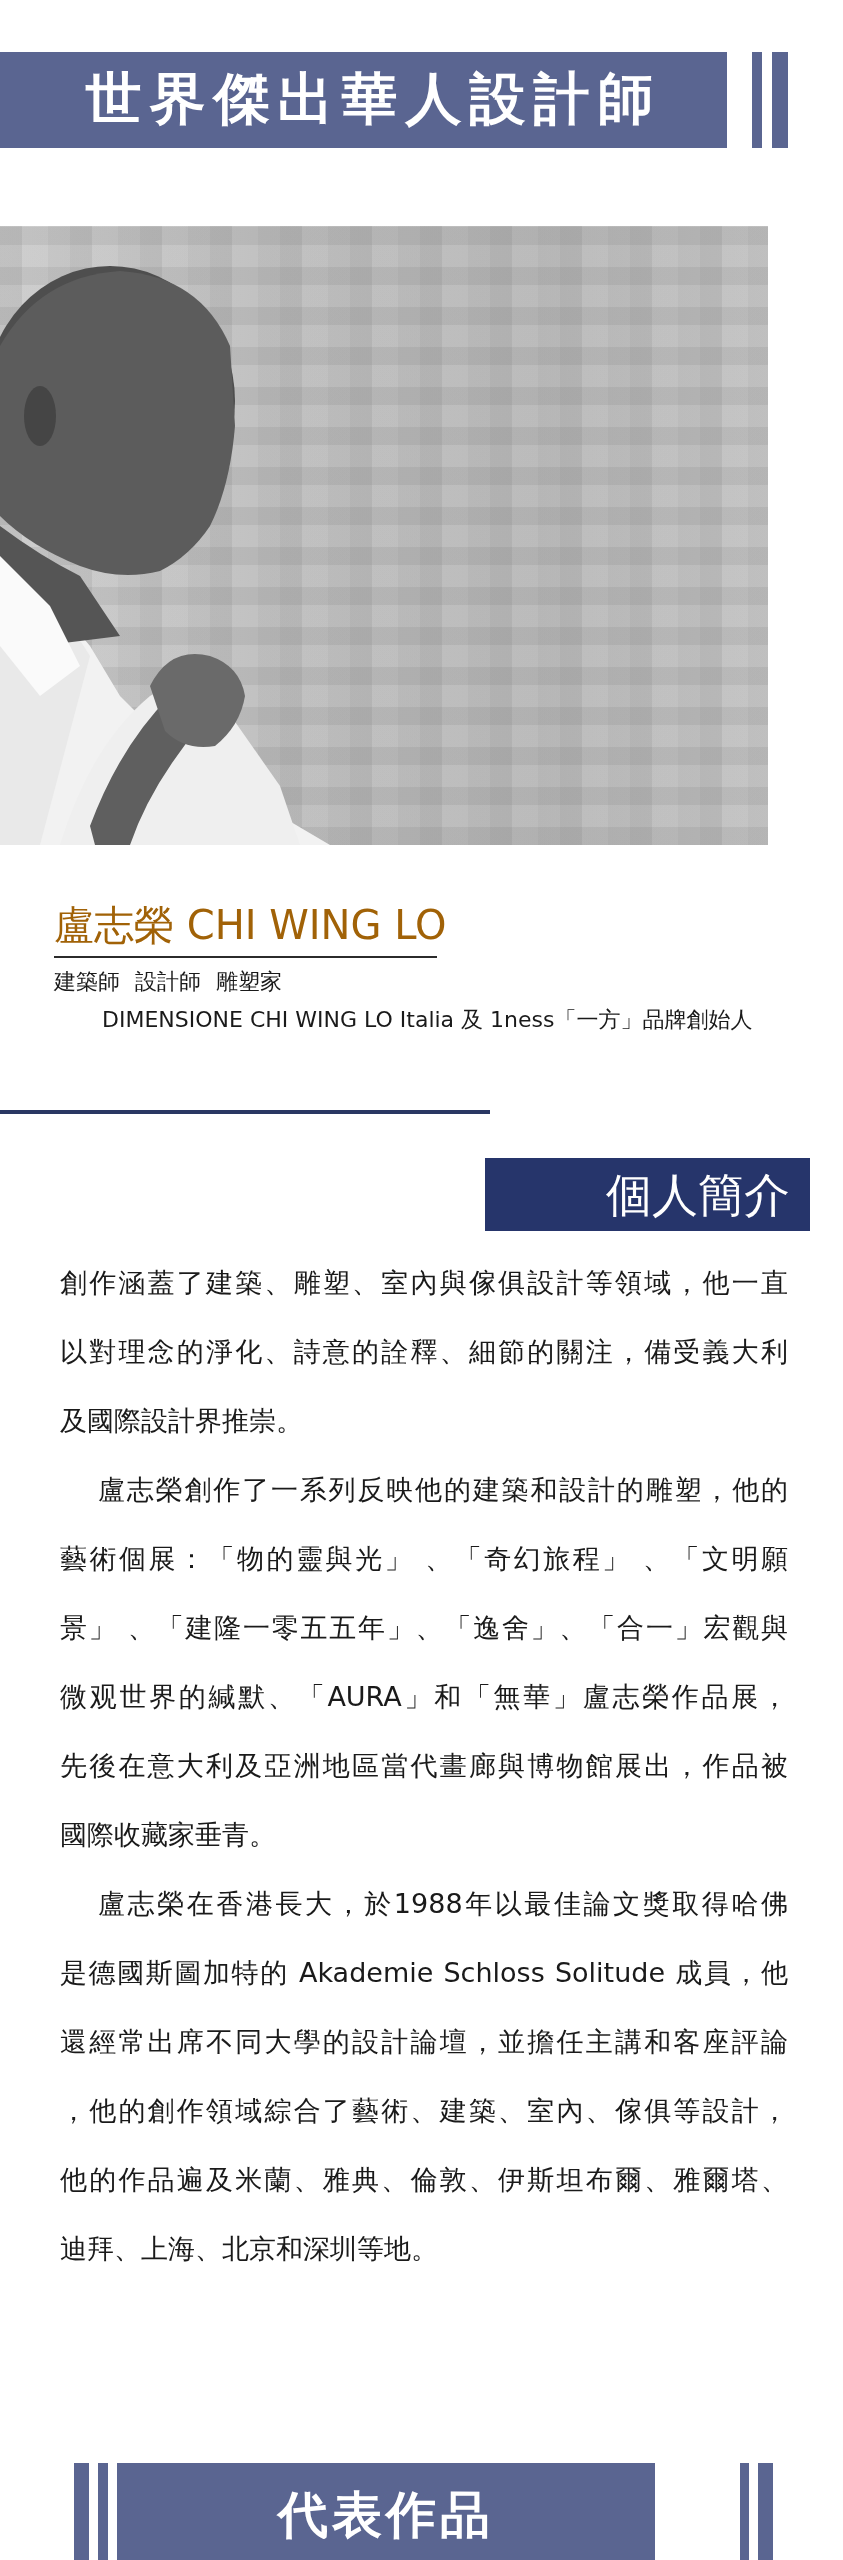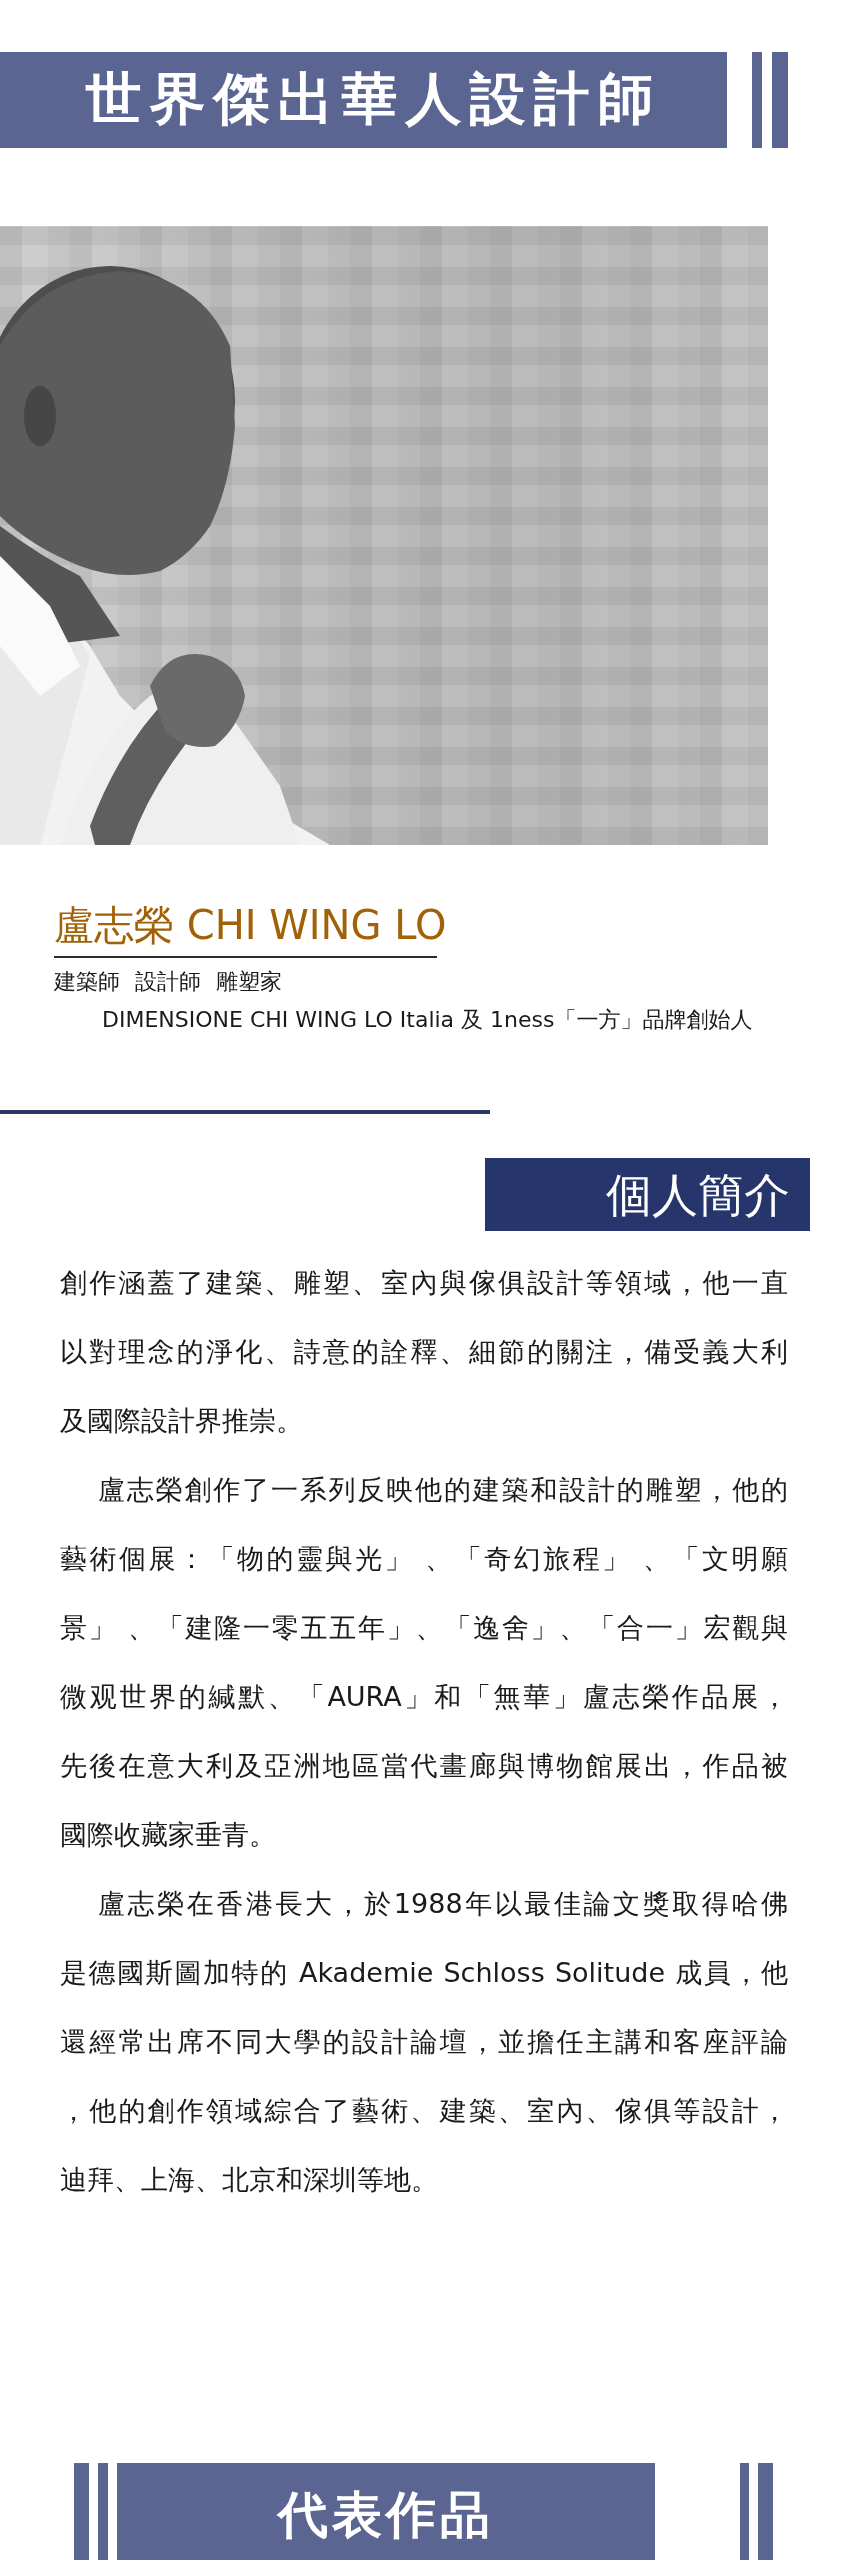--- a/index.html
+++ b/index.html
@@ -169,20 +169,21 @@
   <span class="line indent">盧志榮創作了一系列反映他的建築和設計的雕塑，他的</span>
   <span class="line">藝術個展：「物的靈與光」 、「奇幻旅程」 、「文明願</span>
   <span class="line">景」 、「建隆一零五五年」、「逸舍」、「合一」宏觀與</span>
   <span class="line">微观世界的緘默、「AURA」和「無華」盧志榮作品展，</span>
   <span class="line">先後在意大利及亞洲地區當代畫廊與博物館展出，作品被</span>
   <span class="line last">國際收藏家垂青。</span>
   <span class="line indent">盧志榮在香港長大，於1988年以最佳論文獎取得哈佛</span>
   <span class="line">是德國斯圖加特的 Akademie Schloss Solitude 成員，他</span>
   <span class="line">還經常出席不同大學的設計論壇，並擔任主講和客座評論</span>
   <span class="line">，他的創作領域綜合了藝術、建築、室內、傢俱等設計，</span>
+  <span class="line">他的作品遍及米蘭、雅典、倫敦、伊斯坦布爾、雅爾塔、</span>
   <span class="line last">迪拜、上海、北京和深圳等地。</span>
 </div>
 
 <div class="abs stripe" style="left:74px; top:2463px; width:15px; height:97px;"></div>
 <div class="abs stripe" style="left:98px; top:2463px; width:10px; height:97px;"></div>
 <div class="abs bottom-bar">
   <span class="title">代表作品</span>
 </div>
 <div class="abs stripe" style="left:740px; top:2463px; width:9px; height:97px;"></div>
 <div class="abs stripe" style="left:758px; top:2463px; width:15px; height:97px;"></div>

